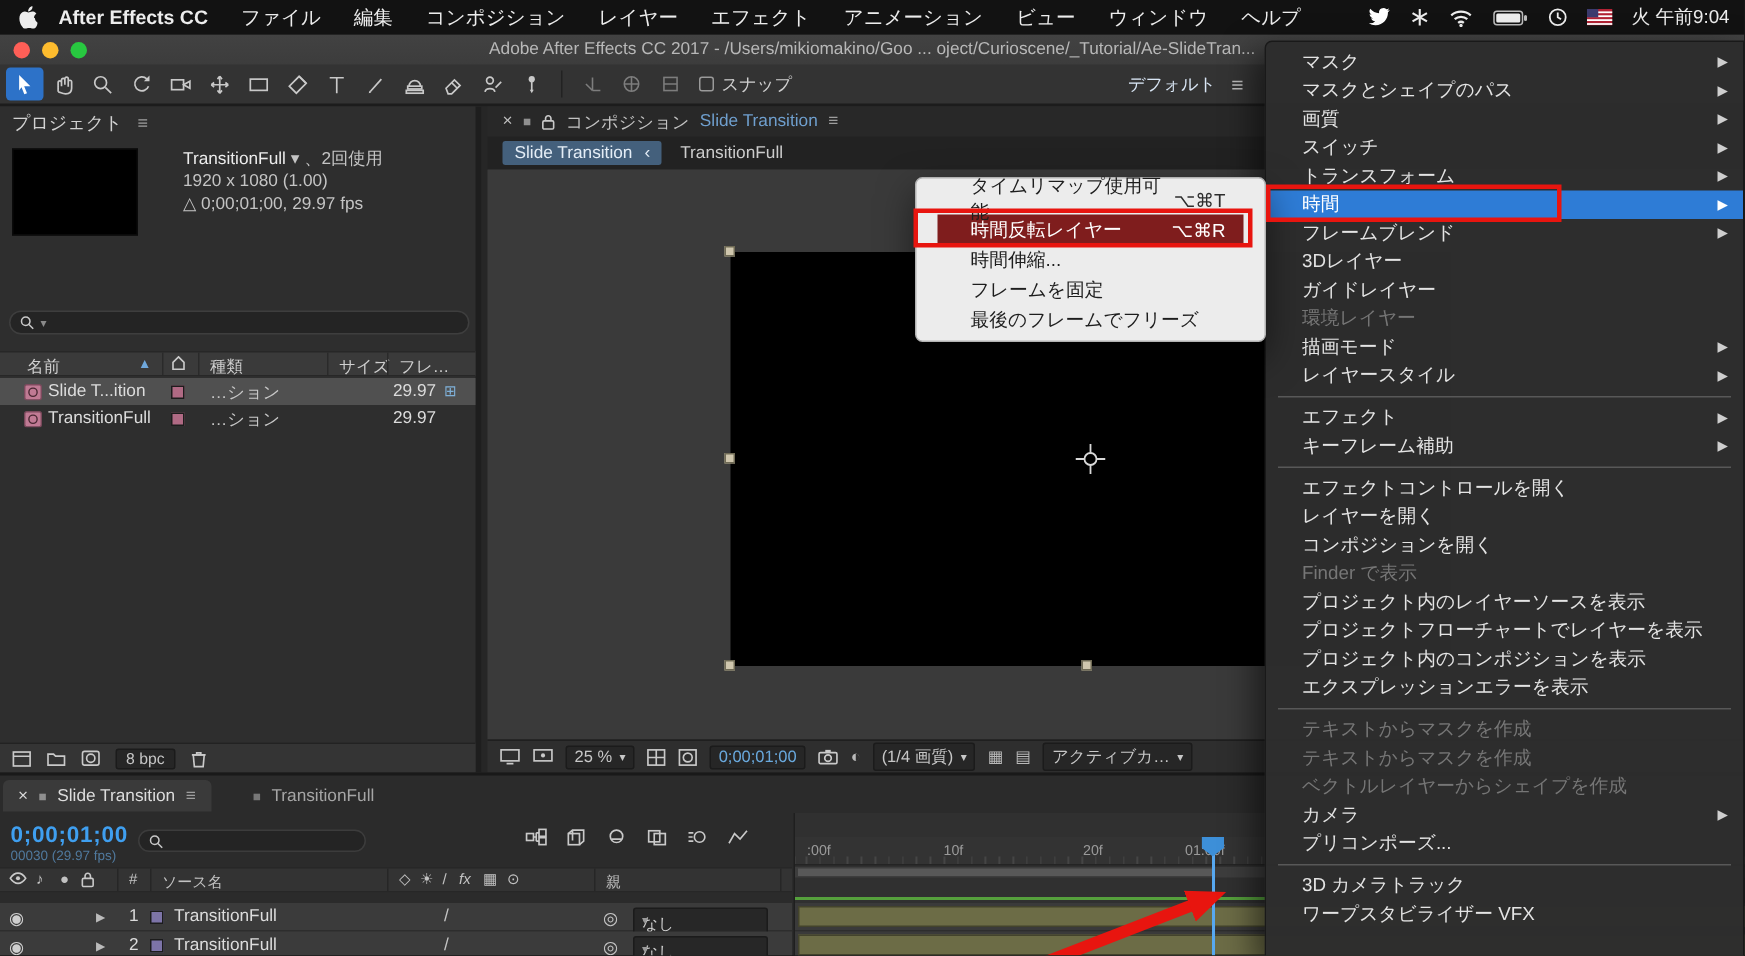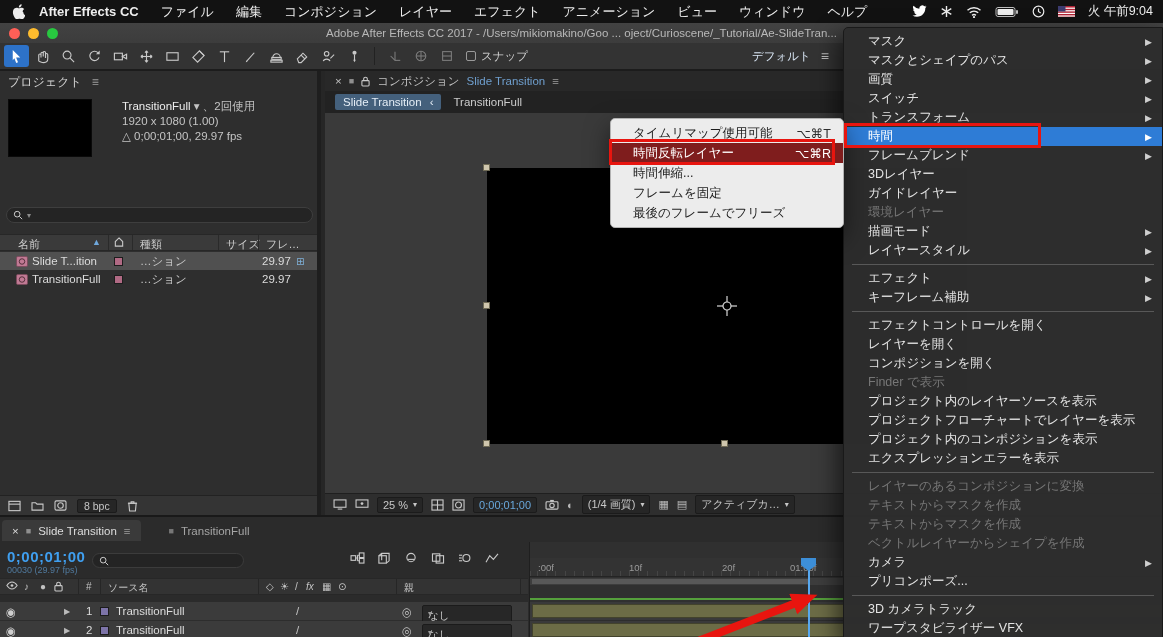--- a/index.html
+++ b/index.html
@@ -133,21 +133,21 @@
 .ctx-item{height:19px;display:flex;align-items:center;padding:0 10px 0 24px;font-size:12.5px;color:#e4e4e4;}
 .ctx-arrow{margin-left:auto;font-size:9px;color:#cfcfcf;}
 .ctx-item.highlighted{background:#2e7cd6;color:#fff;}
 .ctx-item.highlighted .ctx-arrow{color:#fff;}
 .ctx-item.disabled{color:#767676;}
 .ctx-item.separator{height:9px;padding:0 8px;}
 .ctx-item.separator::after{content:"";flex:1;height:1px;background:#585858;}
 
 
 .submenu{position:absolute;left:610px;top:118px;width:234px;background:#ececec;border:1px solid #b2b2b2;
-  border-radius:5px;box-shadow:0 10px 24px rgba(0,0,0,.5);padding:4px 0;z-index:55;}
+  border-radius:5px;box-shadow:0 10px 24px rgba(0,0,0,.5);padding:4px 14px;z-index:55;}
 .sub-item{height:20px;display:flex;align-items:center;padding:0 12px 0 22px;font-size:12.5px;color:#1d1d1d;}
 .sub-shortcut{margin-left:auto;color:#2d2d2d;}
 .sub-item.highlighted{background:#7f1d1d;color:#fff;}
 .sub-item.highlighted .sub-shortcut{color:#fff;}
 
 
 .redbox{position:absolute;border:3px solid #e8150f;z-index:70;pointer-events:none;}
 .redbox1{left:844px;top:123px;width:197px;height:25px;}
 .redbox2{left:609px;top:139px;width:226px;height:26px;}
 .arrow-overlay{position:absolute;left:0;top:0;width:1163px;height:637px;z-index:45;pointer-events:none;}
@@ -825,24 +825,20 @@
       <div class="ctx-item">
         <span>エクスプレッションエラーを表示</span>
         <span class="ctx-arrow"></span>
       </div>
 
       <div class="ctx-item separator">
         <span></span>
         <span class="ctx-arrow"></span>
       </div>
 
-      <div class="ctx-item disabled">
-        <span>レイヤーのあるコンポジションに変換</span>
-        <span class="ctx-arrow"></span>
-      </div>
 
       <div class="ctx-item disabled">
         <span>テキストからマスクを作成</span>
         <span class="ctx-arrow"></span>
       </div>
 
       <div class="ctx-item disabled">
         <span>テキストからマスクを作成</span>
         <span class="ctx-arrow"></span>
       </div>

